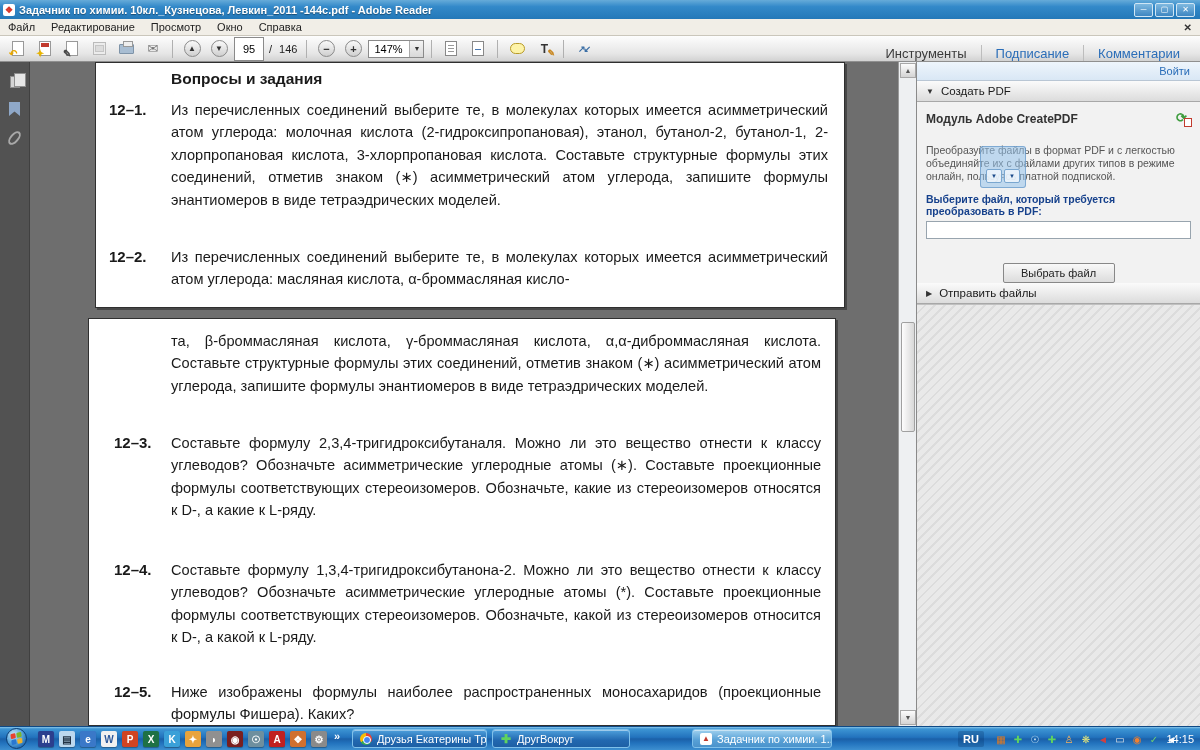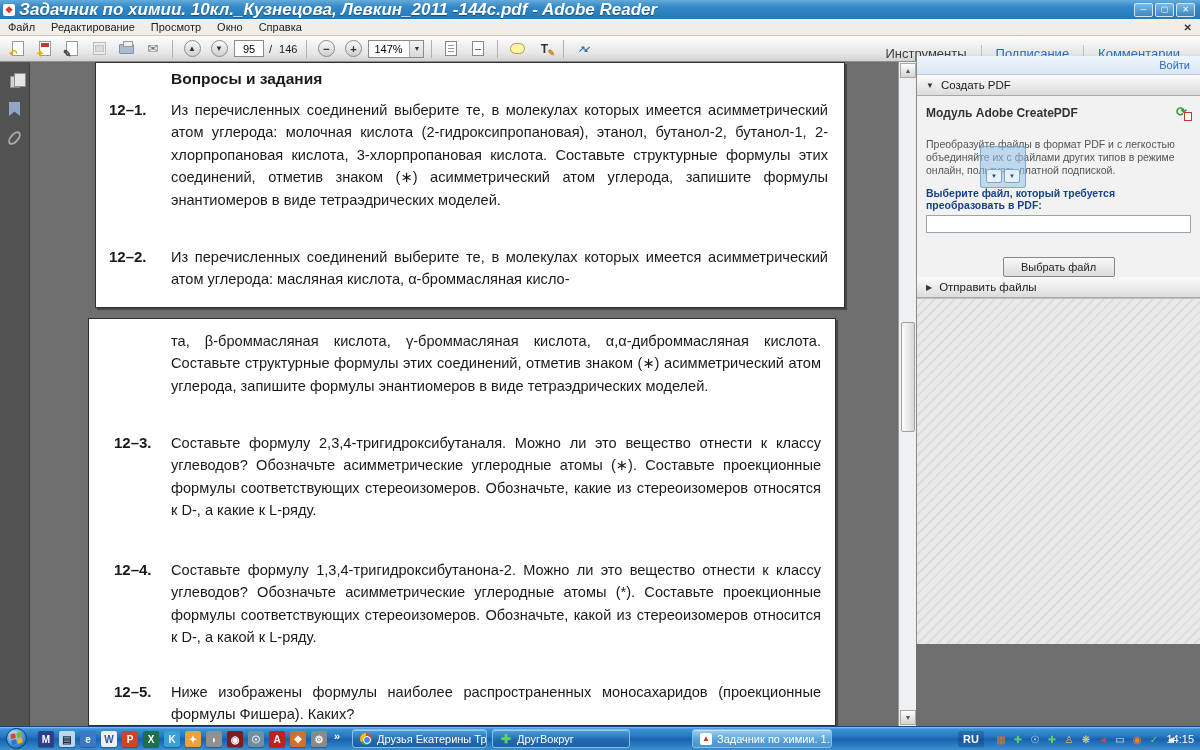--- a/index.html
+++ b/index.html
@@ -6,22 +6,22 @@
   html,body { width:1200px; height:750px; overflow:hidden; }
   body { font-family:"Liberation Sans", sans-serif; position:relative; background:#6e6e6e; }
   .abs { position:absolute; }
 
   
   .titlebar { left:0; top:0; width:1200px; height:19px;
     background:linear-gradient(180deg,#66abd9 0%,#3389c9 35%,#2478b8 100%);
     display:flex; align-items:center; padding:0 3px; gap:4px; }
   .app-icon { width:12px; height:12px; background:#fff; border-radius:2px; display:flex;
     align-items:center; justify-content:center; color:#d6372b; font-size:9px; font-weight:bold; flex:none; }
-  .title-text { color:#fff; font-size:17px; font-weight:bold; text-shadow:0 1px 1px rgba(0,0,0,.4);
-    white-space:nowrap; overflow:hidden; flex:1;font-style:italic; }
+  .title-text { color:#fff; font-size:11px; font-weight:bold; text-shadow:0 1px 1px rgba(0,0,0,.4);
+    white-space:nowrap; overflow:hidden; flex:1; }
   .win-btns { display:flex; gap:2px; margin-right:2px; }
   .win-btn { width:19px; height:14px; border-radius:2px; border:1px solid #cfe6f5;
     background:linear-gradient(180deg,#7fb9e0,#3d86c2); color:#fff; font-size:8px; line-height:12px;
     text-align:center; cursor:default; }
 
   
   .menubar { left:0; top:19px; width:1200px; height:17px; background:#f1eee7;
     border-bottom:1px solid #cac6bb; display:flex; align-items:center; font-size:11px; color:#222; }
   .menu-item { padding:0 8px; height:100%; display:flex; align-items:center; }
   .menubar-x { margin-left:auto; padding:0 8px; font-size:10px; color:#333; font-weight:bold; }
@@ -40,21 +40,21 @@
   .doc-band { position:absolute; top:1px; left:1px; right:1px; height:4px; background:#c23b2e; }
   .floppy { width:13px; height:13px; background:#ececec; border:1px solid #bbb; }
   .floppy::after { content:""; display:block; margin:2px auto 0; width:7px; height:5px; background:#dcdcdc; border:1px solid #c5c5c5; }
   .printer { width:15px; height:10px; background:#a8bdd2; border:1px solid #7e93a8; border-radius:1px; position:relative; }
   .printer::before { content:""; position:absolute; top:-4px; left:3px; width:8px; height:4px; background:#eee; border:1px solid #999; }
   .env { font-size:13px; color:#777; line-height:1; }
   .circ { width:17px; height:17px; border-radius:50%; border:1px solid #8a8a8a;
     background:linear-gradient(180deg,#fafafa,#cfcfcf); display:flex; align-items:center; justify-content:center;
     font-size:8px; color:#333; font-weight:bold; }
   .circ.pm { font-size:11px; }
-  .page-input { width:30px; height:17px; border:1px solid #8a8a8a; background:#fff; font-size:11px;
+  .page-input { width:30px; height:24px; border:1px solid #8a8a8a; background:#fff; font-size:11px;
     text-align:center; font-family:"Liberation Sans",sans-serif; }
   .page-total { font-size:11px; color:#222; margin:0 2px; }
   .zoom-box { width:56px; height:18px; border:1px solid #8a8a8a; background:#fff; display:flex; align-items:center; }
   .zoom-box .zv { flex:1; font-size:11px; padding-left:5px; }
   .zoom-box .dd { width:14px; height:100%; border-left:1px solid #aaa;
     background:linear-gradient(180deg,#f4f4f4,#d8d8d8); font-size:7px; color:#333; display:flex; align-items:center; justify-content:center; }
   .fit-glyph { width:12px; height:15px; background:#fff; border:1px solid #888; position:relative; }
   .fit-glyph i { position:absolute; left:2px; right:2px; height:1px; background:#999; }
   .bubble { width:15px; height:11px; background:#fdf3a8; border:1px solid #b89b2a; border-radius:6px; }
   .hl-T { font-size:12px; font-weight:bold; color:#333; position:relative; }
@@ -93,21 +93,21 @@
   
   .vscroll { left:898px; top:62px; width:18px; height:664px; background:#eef0f2; border-left:1px solid #9a9a9a; }
   .sb-btn { position:absolute; left:1px; width:16px; height:15px;
     background:linear-gradient(180deg,#fcfcfc,#d4d4d4); border:1px solid #a8a8a8; font-size:7px; color:#555;
     display:flex; align-items:center; justify-content:center; }
   .sb-up { top:1px; } .sb-down { bottom:1px; }
   .sb-thumb { position:absolute; left:2px; width:14px; top:260px; height:110px;
     background:linear-gradient(90deg,#fdfdfd,#d8d8d8); border:1px solid #a0a0a0; border-radius:2px; }
 
   
-  .right-panel { left:916px; top:56px; width:284px; height:588px; background:#f2f2f2; border-left:1px solid #8a8a8a;
+  .right-panel { left:916px; top:62px; width:284px; height:664px; background:#f2f2f2; border-left:1px solid #8a8a8a;
     display:flex; flex-direction:column; }
   .signin-bar { height:19px; flex:none; background:linear-gradient(180deg,#eef5fc,#d9e7f5);
     border-bottom:1px solid #b9c6d4; display:flex; align-items:center; justify-content:flex-end; padding-right:10px; }
   .signin-link { color:#2a6db8; font-size:11px; }
   .sec-header { height:21px; flex:none; background:linear-gradient(180deg,#fbfbfb,#dcdcdc);
     border-bottom:1px solid #a8a8a8; display:flex; align-items:center; padding-left:9px; gap:7px;
     font-size:11.5px; color:#1a1a1a; }
   .sec-header .tri { font-size:8px; color:#333; }
   .panel-body { height:181px; flex:none; padding:9px 9px 0 9px; background:#f2f2f2; position:relative; }
   .module-row { display:flex; align-items:flex-end; }

